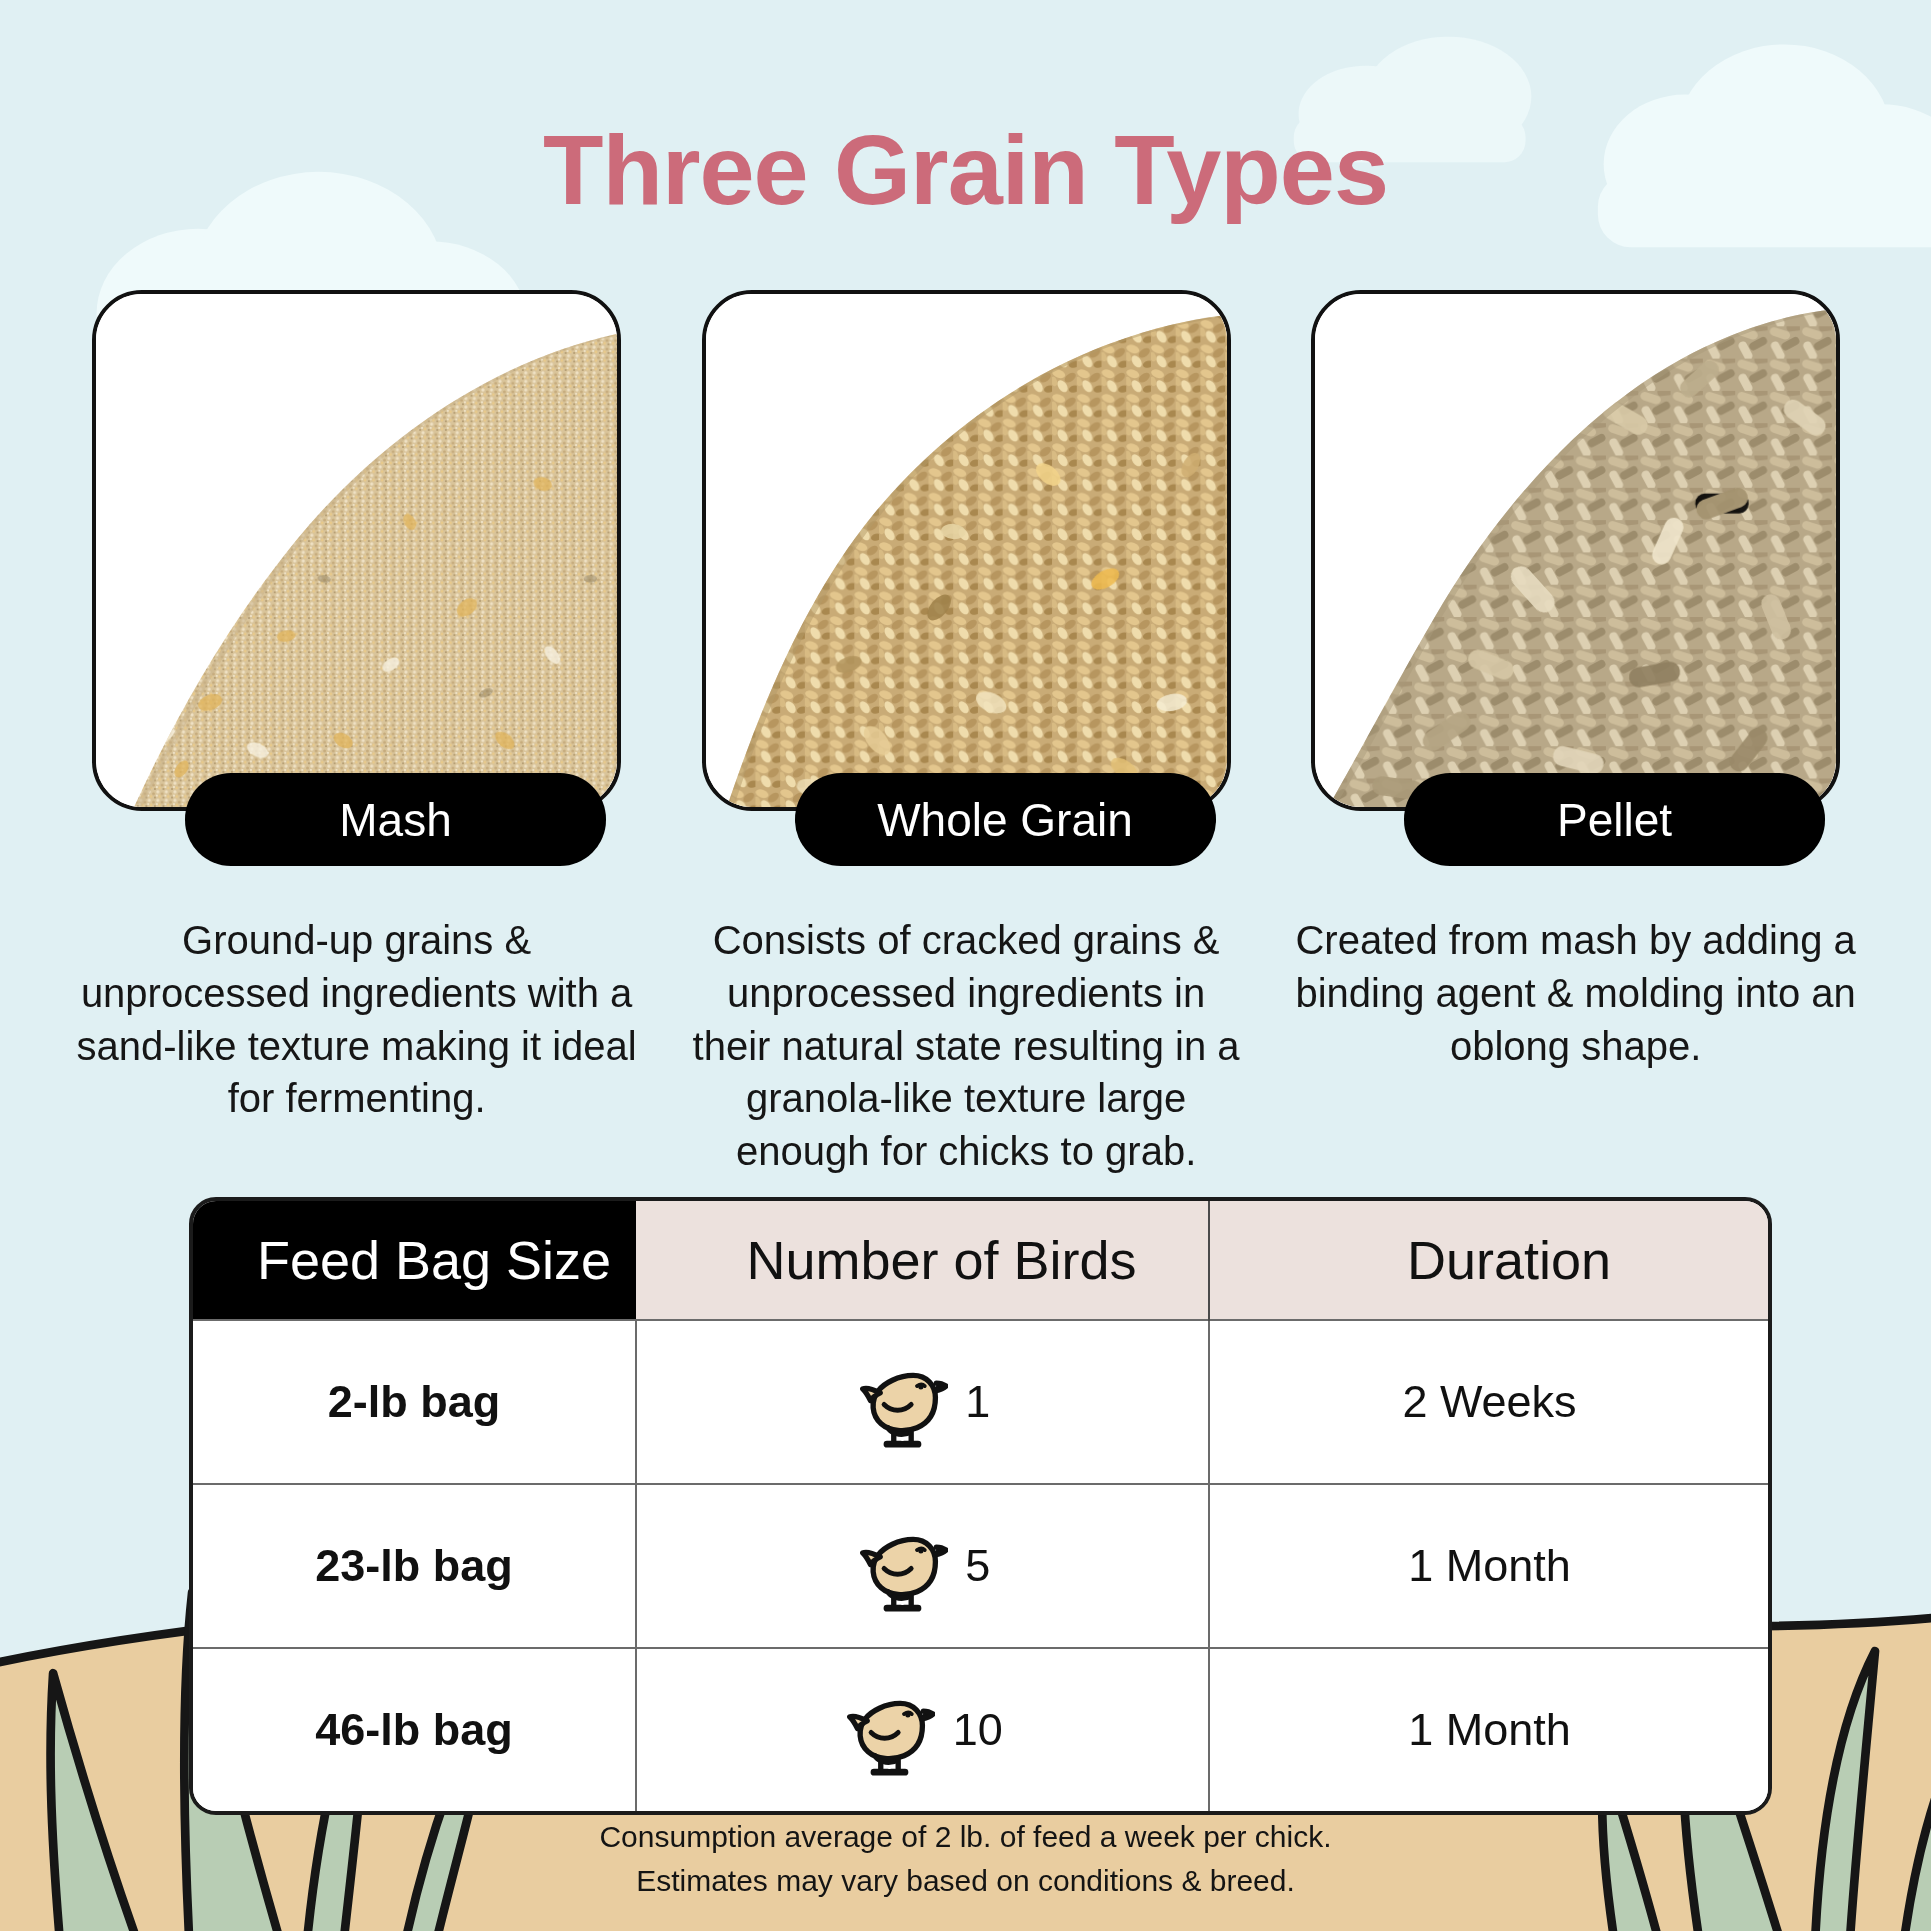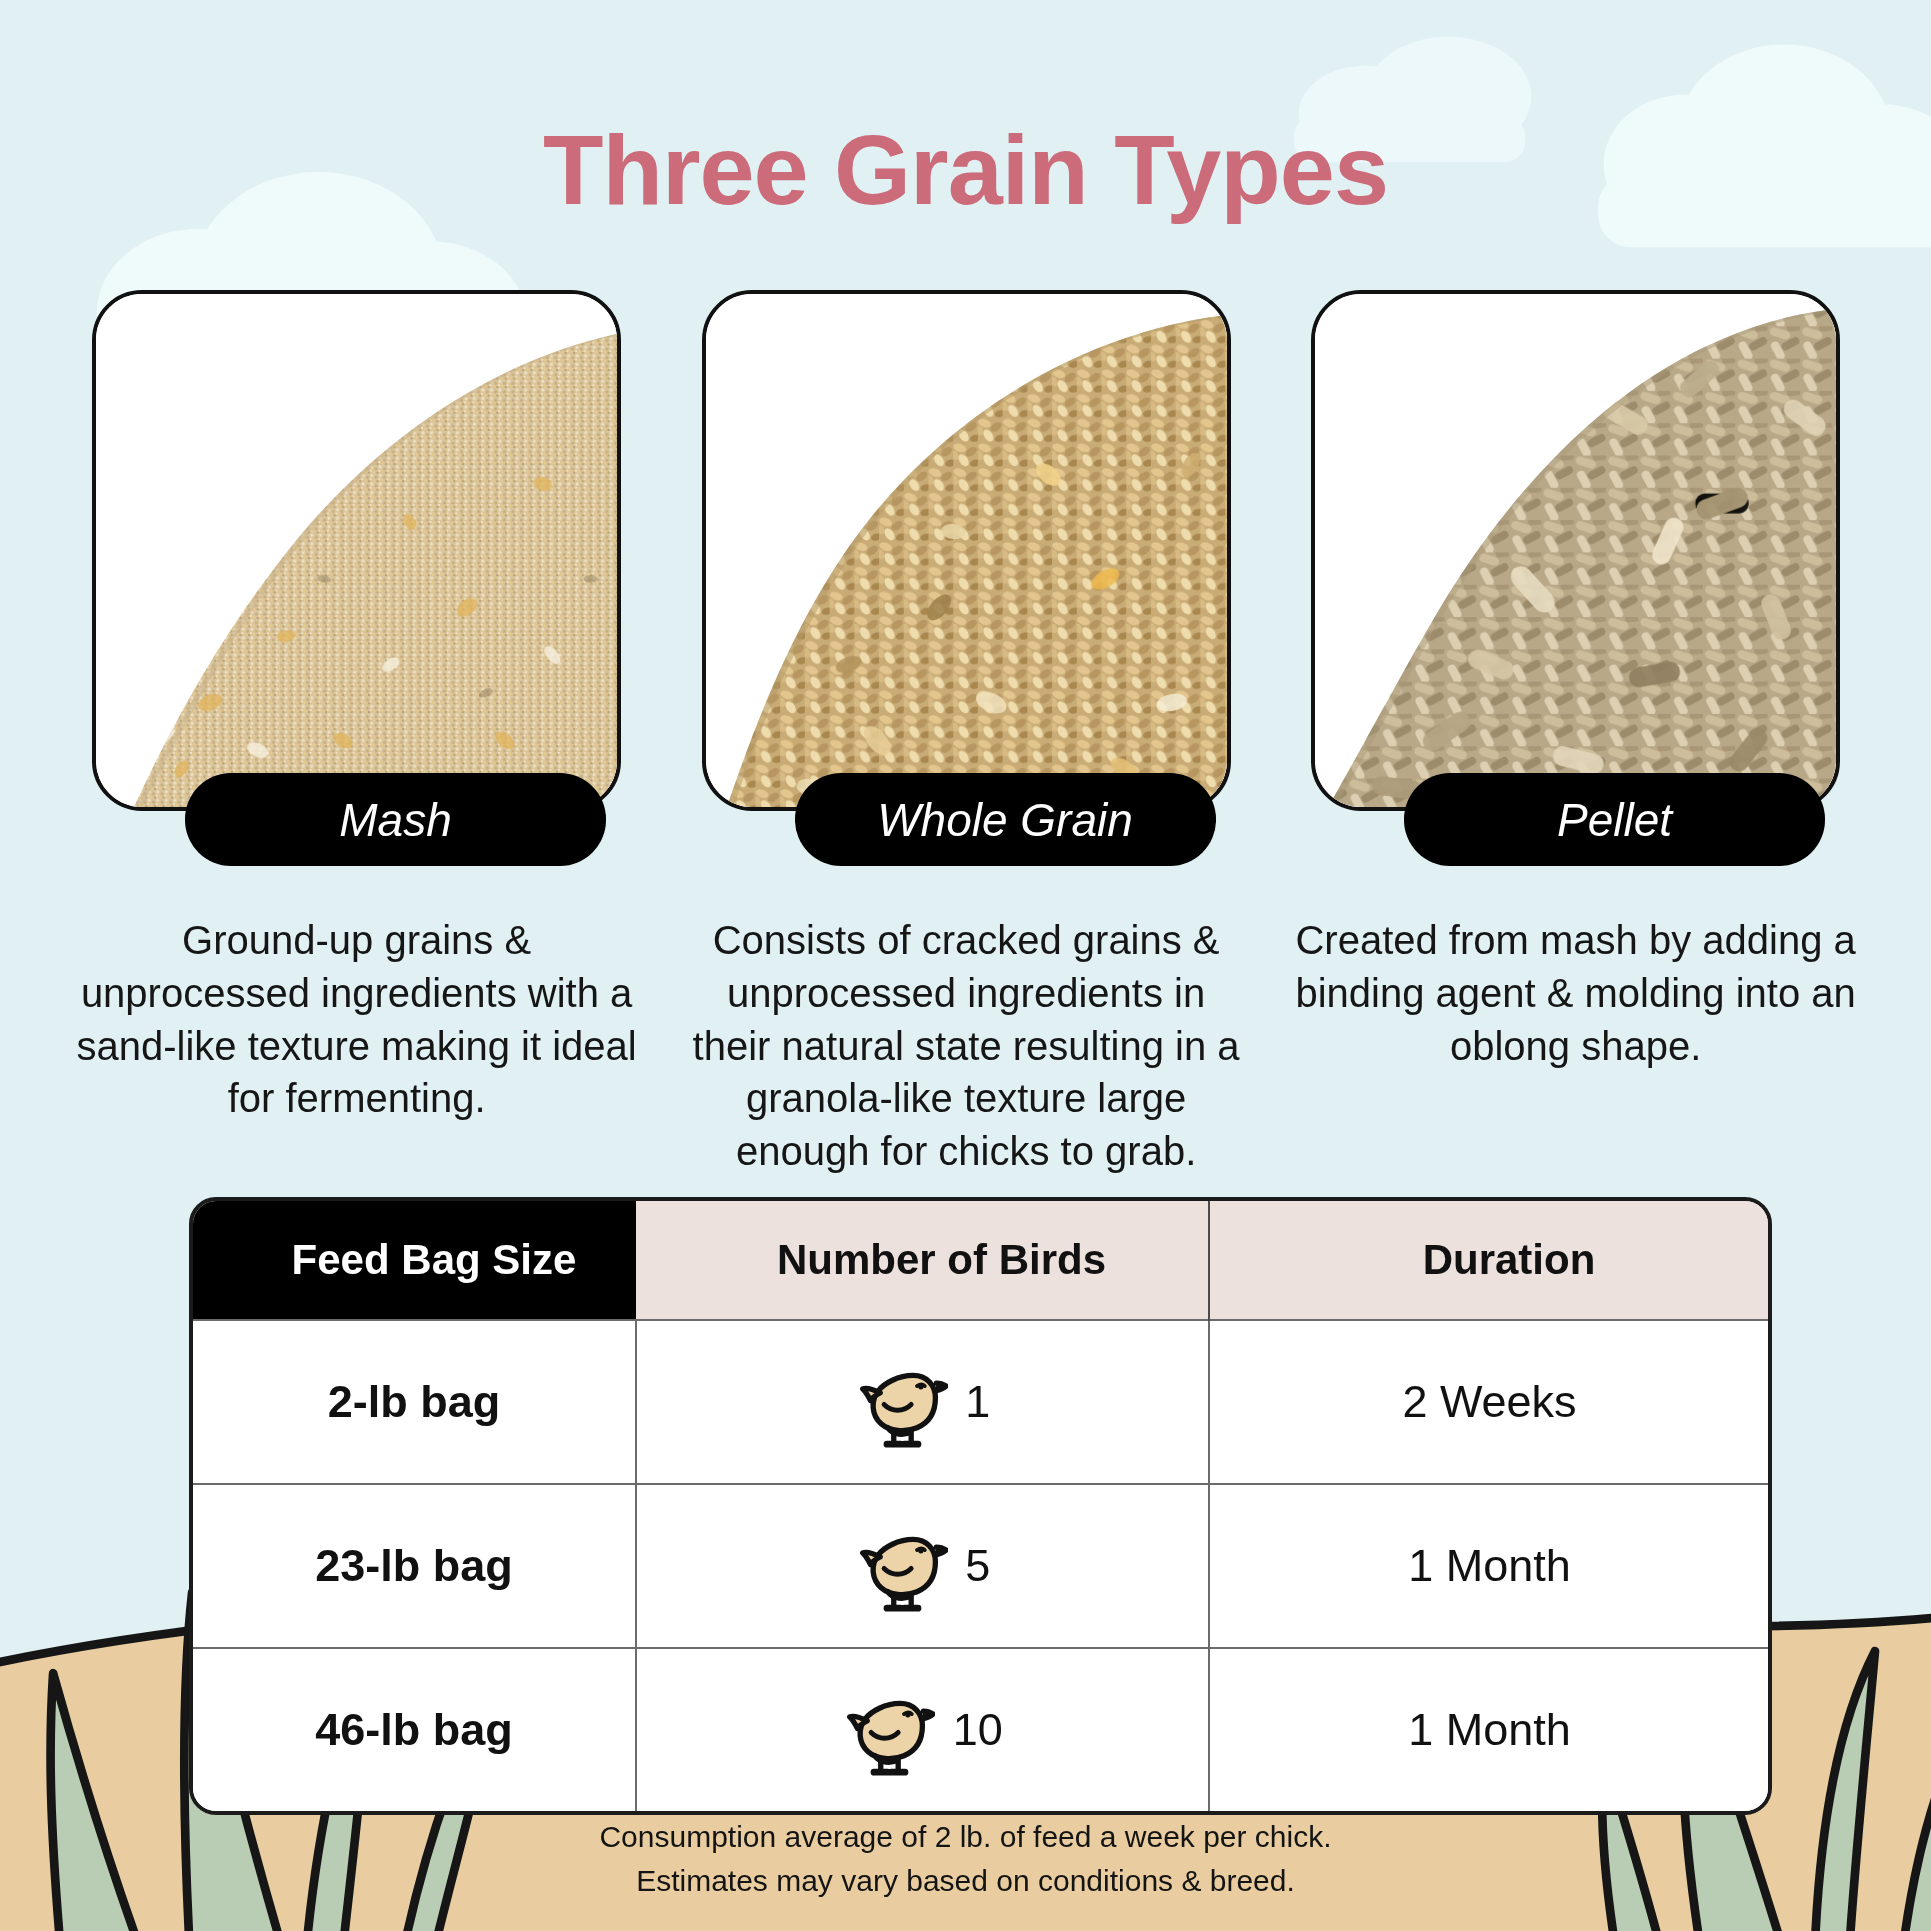--- a/index.html
+++ b/index.html
@@ -78,21 +78,20 @@
     height: 93px;
     min-width: 309px;
     padding: 0 56px;
     background: #000000;
     border-radius: 46px;
     display: flex;
     align-items: center;
     justify-content: center;
     color: #ffffff;
     font-size: 46px;
-    font-style: italic;
     white-space: nowrap;
     z-index: 5;
   }
   .desc {
     position: absolute;
     top: 624px;
     left: -17.4px;
     width: 564px;
     text-align: center;
     font-size: 40px;
@@ -116,22 +115,22 @@
     width: 100%;
     border-collapse: collapse;
     table-layout: fixed;
   }
   table.feed-table col.c1 { width: 443px; }
   table.feed-table col.c2 { width: 573px; }
   table.feed-table col.c3 { width: 560px; }
 
   table.feed-table th {
     height: 116px;
-    font-size: 42px;
-    font-weight: bold;
+    font-size: 54px;
+    font-weight: normal;
     background: #ece1dd;
     color: #111111;
     border-right: 2.9px solid #4a4a4a;
     padding-left: 40px;
   }
   table.feed-table th.hdr-dark {
     background: #000000;
     color: #ffffff;
     border-right: none;
   }

